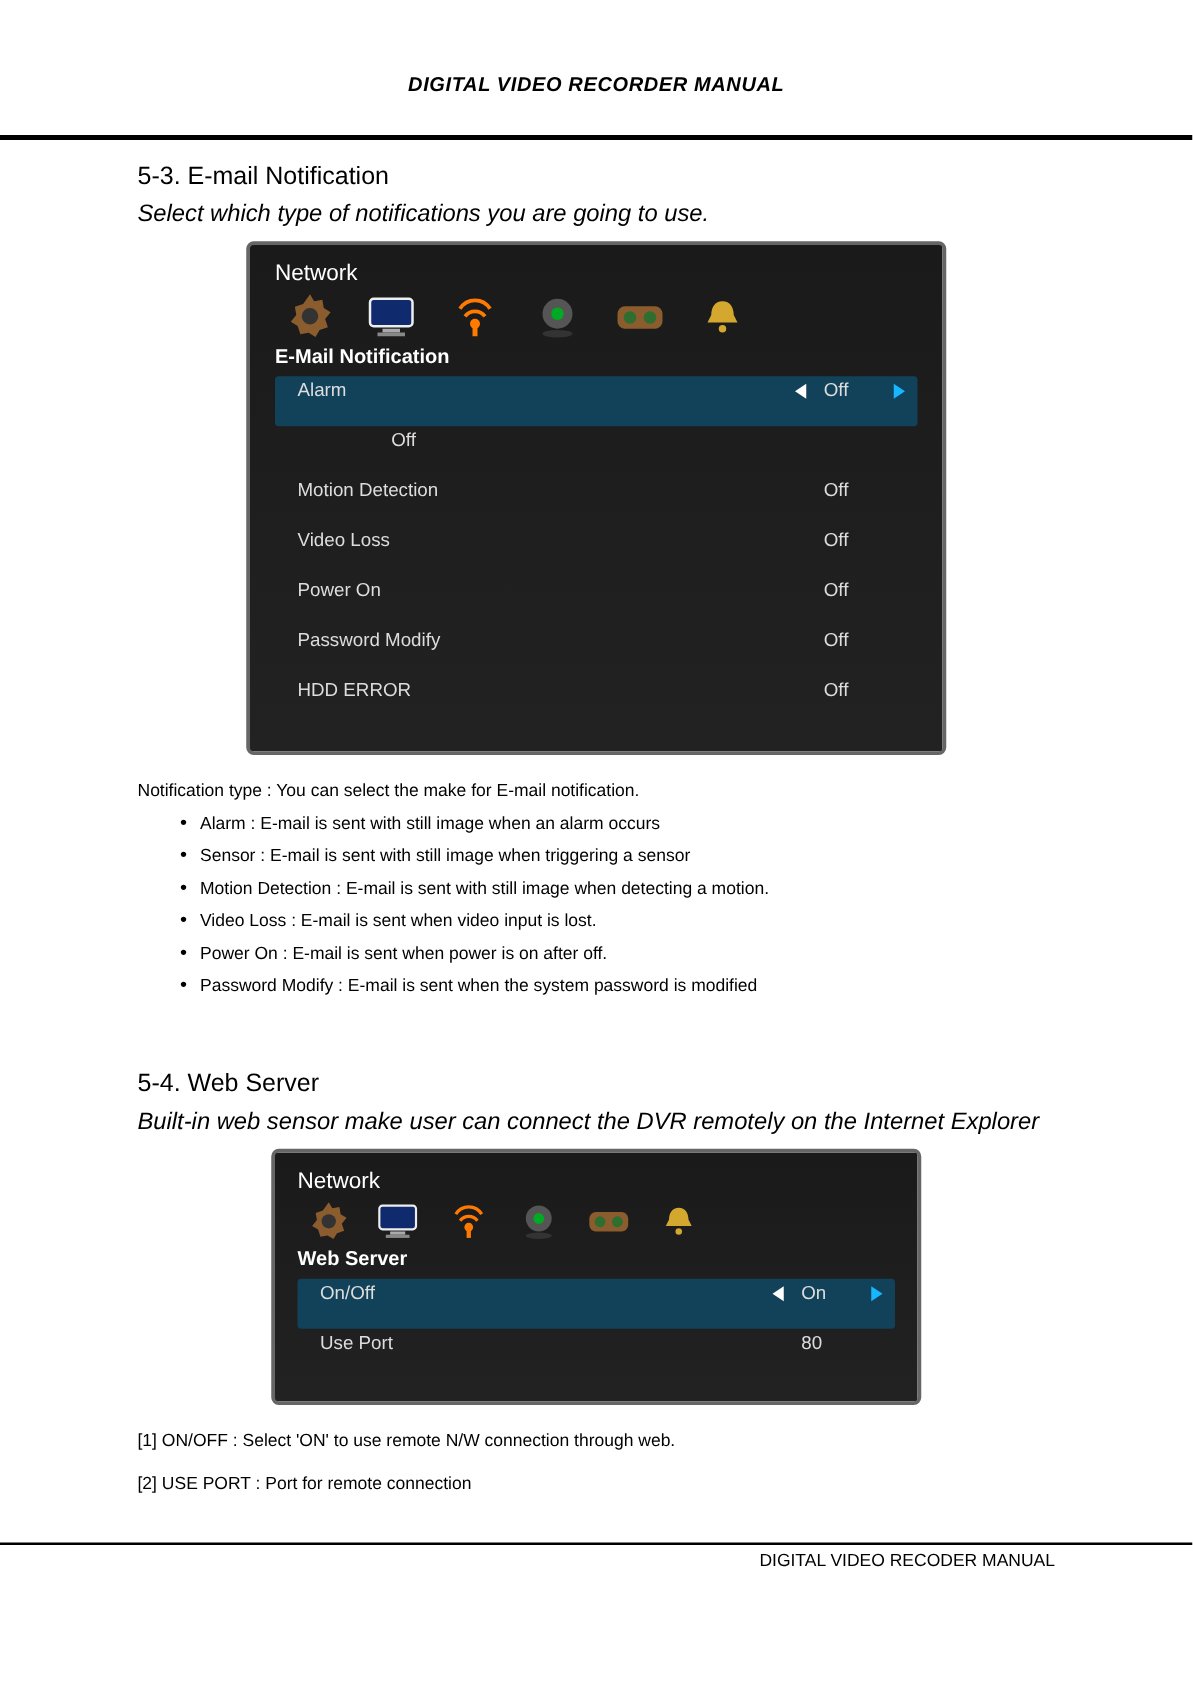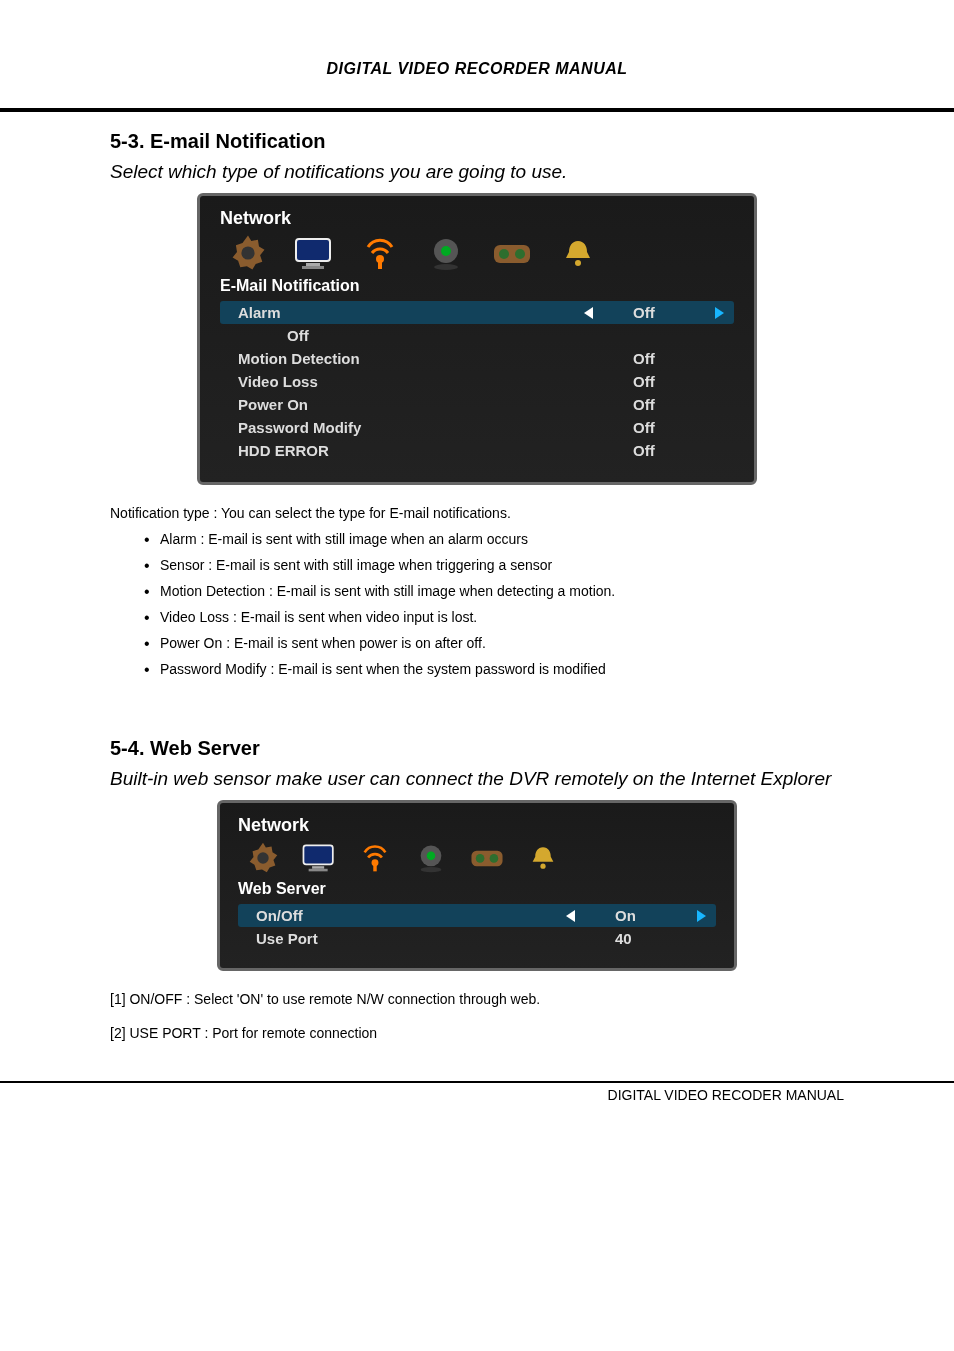--- a/index.html
+++ b/index.html
@@ -23,41 +23,41 @@
     .thick-rule {
       border: none;
       border-top: 4px solid #000;
       margin: 0 0 18px 0;
     }
     .content {
       padding: 0 110px;
     }
     h2.section-heading {
       font-size: 20px;
-      font-weight: bold;
+      font-weight: normal;
       margin-bottom: 8px;
       margin-top: 10px;
     }
     p.intro {
       margin-bottom: 10px;
       font-size: 19px;
       font-style: italic;
     }
     .screenshot {
       background: linear-gradient(to bottom, #1a1a1a 0%, #222 100%);
       border-radius: 6px;
       border: 3px solid #666;
       width: 560px;
       margin: 0 auto 20px auto;
       padding: 10px 20px 20px 20px;
       color: #fff;
     }
     .screenshot-small { width: 520px; padding: 10px 18px 18px 18px; }
     .shot-title {
-      font-weight: bold;
+      font-weight: normal;
       font-size: 18px;
       color: #fff;
       margin-bottom: 6px;
       margin-top: 2px;
     }
     .icon-row {
       display: flex;
       gap: 22px;
       align-items: center;
       margin-bottom: 6px;
@@ -66,36 +66,36 @@
     .icon-row-small { gap: 18px; }
     .shot-section-label {
       font-weight: bold;
       font-size: 16px;
       color: #fff;
       margin: 4px 0 6px 0;
     }
     .setting-row {
       display: flex;
       align-items: center;
-      padding: 3px 10px 3px 18px;
-      font-weight: bold;
+      padding: 3px 10px 20px 18px;
+      font-weight: normal;
       font-size: 15px;
       color: #ddd;
     }
     .setting-row.highlight {
       background: #12425a;
       border-radius: 3px;
     }
     .setting-label { flex: 1; }
     .selector {
       display: flex;
       align-items: center;
       gap: 14px;
       width: 140px;
-      justify-content: space-between;
+      justify-content: flex-end;
     }
     .arrow-left, .arrow-right {
       width: 0; height: 0;
       visibility: hidden;
     }
     .highlight .arrow-left, .highlight .arrow-right { visibility: visible; }
     .arrow-left {
       border-top: 6px solid transparent;
       border-bottom: 6px solid transparent;
       border-right: 9px solid #fff;
@@ -261,21 +261,21 @@
     <div class="setting-row">
       <span class="setting-label">HDD ERROR</span>
       <span class="selector">
           <span class="arrow-left"></span>
           <span class="selector-value">Off</span>
           <span class="arrow-right"></span>
         </span>
     </div>
   </div>
 
-  <p class="para-info">Notification type : You can select the type for E-mail notifications.</p>
+  <p class="para-info">Notification type : You can select the make for E-mail notification.</p>
   <ul class="bul-list">
     <li>Alarm : E-mail is sent with still image when an alarm occurs</li>
     <li>Sensor : E-mail is sent with still image when triggering a sensor</li>
     <li>Motion Detection : E-mail is sent with still image when detecting a motion.</li>
     <li>Video Loss : E-mail is sent when video input is lost.</li>
     <li>Power On : E-mail is sent when power is on after off.</li>
     <li>Password Modify : E-mail is sent when the system password is modified</li>
   </ul>
 
   <div class="gap-section">
@@ -336,21 +336,21 @@
         <span class="selector">
           <span class="arrow-left"></span>
           <span class="selector-value">On</span>
           <span class="arrow-right"></span>
         </span>
       </div>
       <div class="setting-row">
         <span class="setting-label">Use Port</span>
         <span class="selector">
             <span class="arrow-left"></span>
-            <span class="selector-value">40</span>
+            <span class="selector-value">80</span>
             <span class="arrow-right"></span>
           </span>
       </div>
     </div>
 
     <p class="para-info">[1] ON/OFF : Select 'ON' to use remote N/W connection through web.</p>
     <p class="para-info" style="margin-top:18px;">[2] USE PORT : Port for remote connection</p>
   </div>
 
 </div>

